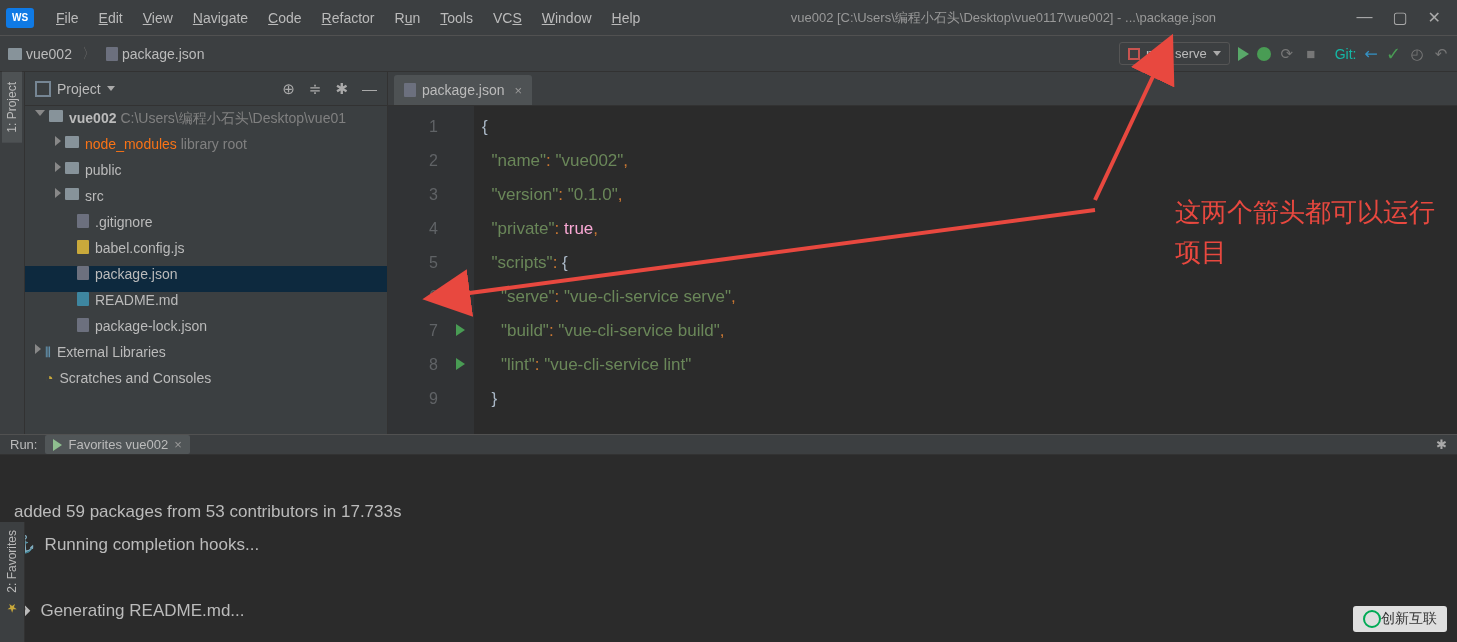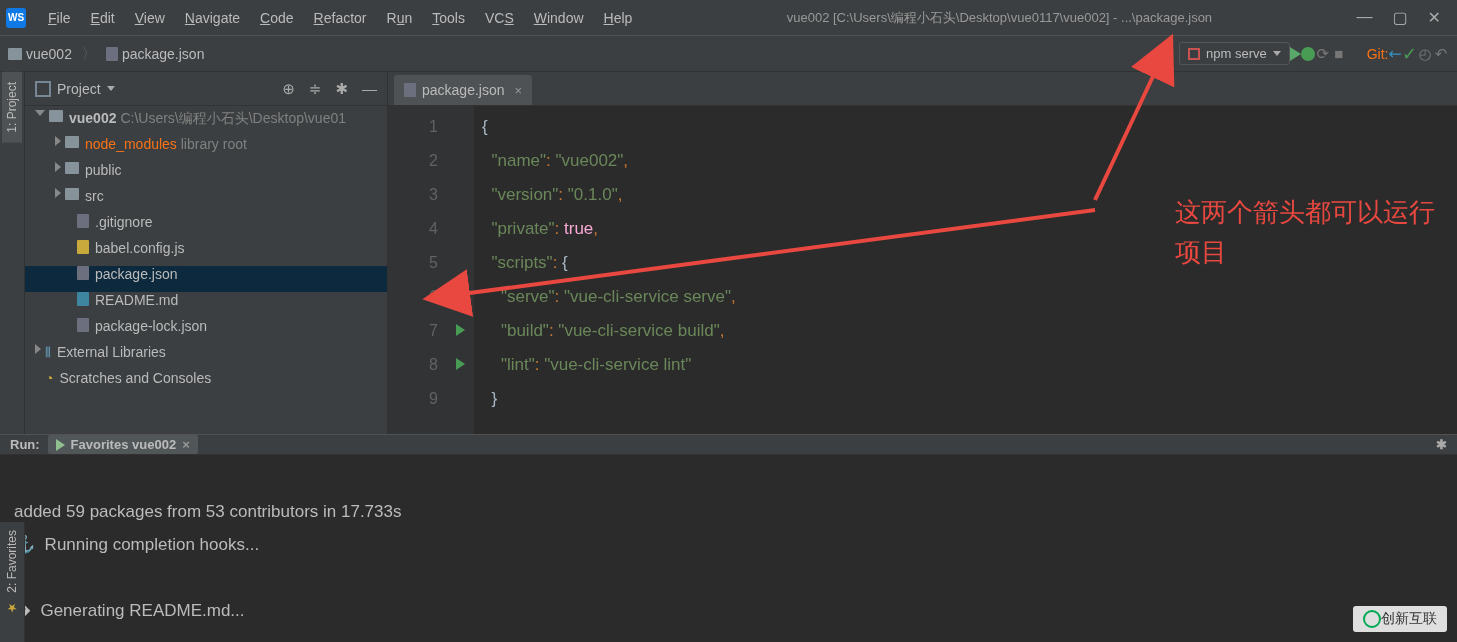--- a/index.html
+++ b/index.html
@@ -1,37 +1,37 @@
 <!DOCTYPE html>
 <html><head>
 <meta charset="utf-8">
 <style>
 * { margin: 0; padding: 0; box-sizing: border-box; font-family: "Segoe UI", Arial, sans-serif; }
 body { background: #3c3f41; color: #bbbbbb; width: 1457px; height: 642px; overflow: hidden; position: relative; }
 
 .menubar { height: 36px; background: #3c3f41; display: flex; align-items: center; padding: 0 6px; border-bottom: 1px solid #515151; }
-.ws-icon { width: 20px; height: 20px; background: #0f7ae5; border-radius: 3px; display:flex;align-items:center;justify-content:center;color:#fff;font-size:10px;font-weight:bold;margin-right:12px;}
+.ws-icon { width: 28px; height: 20px; background: #0f7ae5; border-radius: 3px; display:flex;align-items:center;justify-content:center;color:#fff;font-size:10px;font-weight:bold;margin-right:12px;}
 .menuitem { padding: 4px 10px; cursor: pointer; font-size: 14px; }
 .menuitem u { text-decoration: underline; }
 .window-title { flex:1; text-align:center; font-size:13px; color:#999; }
 .wincontrols { display:flex; gap:20px; padding-right:10px; color:#aaa; font-size:16px;}
 
 .breadcrumb-bar { height:36px; display:flex; align-items:center; padding:0 8px; border-bottom:1px solid #323232;}
 .breadcrumb-bar .crumb { display:flex; align-items:center; gap:4px; font-size:14px; color:#bbb; }
 .folder-ico { width:14px;height:12px;background:#87939a;border-radius:1px;display:inline-block;}
 .file-ico { width:12px;height:14px;background:#6c707e;border-radius:1px;display:inline-block;position:relative;}
 .crumb-sep { color:#666; margin:0 6px; }
-.toolbar-right { margin-left:auto; display:flex; align-items:center; }
+.toolbar-right { margin-left:auto; display:flex; align-items:center; gap:8px; }
 .run-config { border:1px solid #555; border-radius:3px; padding:3px 8px; display:flex; align-items:center; gap:6px; font-size:13px;}
 .run-config .red-sq{width:12px;height:12px;border:2px solid #c75450;display:inline-block;}
 .tri-down{width:0;height:0;border-left:4px solid transparent;border-right:4px solid transparent;border-top:5px solid #aaa;}
 .play-green{width:0;height:0;border-top:7px solid transparent;border-bottom:7px solid transparent;border-left:11px solid #59a869;}
 .bug-green{width:14px;height:14px;background:#499c54;border-radius:50%;display:inline-block;}
 .tool-ico{width:16px;height:16px;color:#777;display:inline-flex;align-items:center;justify-content:center;font-size:15px;}
-.git-lbl{font-size:14px;color:#f97316;margin-left:20px;}
+.git-lbl{font-size:14px;color:#14b8a6;margin-left:8px;}
 .blue-arrow-dn{color:#3592c4;font-size:16px;transform:rotate(45deg);}
 .green-check{color:#499c54;font-size:18px;}
 
 .body-row { display:flex; height:362px; }
 .left-tab { width:25px; background:#3c3f41; border-right:1px solid #323232; display:flex; flex-direction:column; align-items:center; }
 .left-tab .vtab { writing-mode:vertical-rl; transform:rotate(180deg); font-size:12px; padding:10px 3px; cursor:pointer;}
 .left-tab .vtab.active{background:#4e5254;}
 
 .project-panel { width:363px; background:#3b3f41; border-right:1px solid #323232; display:flex; flex-direction:column;}
 .project-hdr{height:34px;display:flex;align-items:center;padding:0 10px;gap:6px;border-bottom:1px solid #323232;}
@@ -60,21 +60,21 @@
 .play-mini{display:inline-block;width:0;height:0;border-top:6px solid transparent;border-bottom:6px solid transparent;border-left:9px solid #499c54;}
 .code{flex:1;padding:4px 0 0 8px;font-size:17px;line-height:34px;white-space:pre;}
 .brace{color:#a9b7c6;}
 .key{color:#6a8759;}
 .colon{color:#cc7832;}
 .str{color:#6a8759;}
 .bool{color:#f9a8d4;}
 .red-text{color:#e8483f;font-size:26px;font-weight:500;position:absolute;right:22px;top:120px;line-height:40px;}
 
 .run-panel{height:208px;border-top:1px solid #515151;background:#2b2b2b;display:flex;flex-direction:column;}
-.run-hdr{height:28px;display:flex;align-items:center;padding:0 10px;background:#3c3f41;border-bottom:1px solid #323232;font-size:13px;font-weight:bold;}
+.run-hdr{height:28px;display:flex;align-items:center;padding:0 10px;background:#3c3f41;border-bottom:1px solid #323232;font-size:13px;}
 .run-hdr .gear{margin-left:auto;color:#aaa;}
 .run-tab{display:flex;align-items:center;gap:6px;padding:2px 8px;background:#515658;border-radius:2px;margin-left:8px;}
 .console{flex:1;font-family:"Consolas",monospace;font-size:17px;line-height:32px;padding:8px 14px;color:#bbb;white-space:pre;position:relative;}
 .favs-tab{position:absolute;left:0;bottom:0;width:25px;height:120px;border-right:1px solid #323232;background:#3c3f41;}
 .favs-tab span{writing-mode:vertical-rl;transform:rotate(180deg);font-size:12px;display:block;margin:8px auto;}
 .watermark{position:absolute;right:10px;bottom:10px;display:flex;align-items:center;background:rgba(255,255,255,0.85);padding:4px 10px;border-radius:3px;color:#333;font-size:14px;}
 svg.arrows{position:absolute;top:0;left:0;pointer-events:none;}
 </style>
 </head>
 <body>

